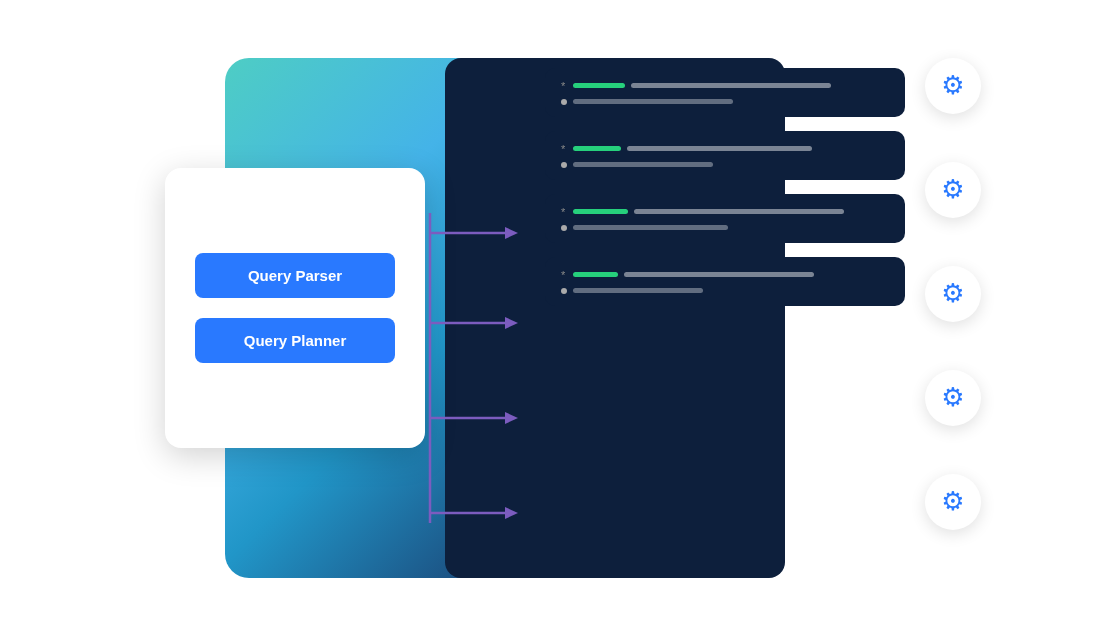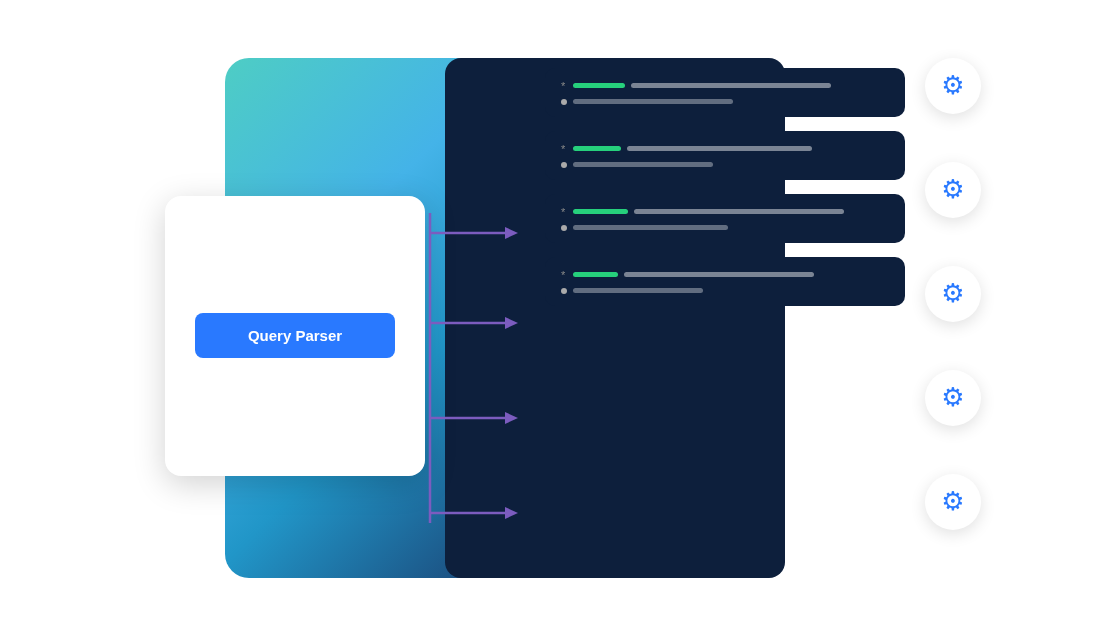--- a/index.html
+++ b/index.html
@@ -43,21 +43,20 @@
       background: #ffffff;
       border-radius: 16px;
       z-index: 10;
       display: flex;
       flex-direction: column;
       align-items: center;
       justify-content: center;
       gap: 20px;
       box-shadow: 0 8px 32px rgba(0,0,0,0.18);
       padding: 24px;
-      margin-top: 28px;
     }
 
     .query-btn {
       width: 200px;
       padding: 14px 20px;
       background: #2979ff;
       color: #ffffff;
       border: none;
       border-radius: 8px;
       font-size: 15px;
@@ -178,20 +177,21 @@
 <body>
 
 <div class="scene">
 
   <div class="bg-card"></div>
 
   <div class="dark-panel"></div>
 
   <div class="white-card">
     <button class="query-btn">Query Parser</button>
+    <button class="query-btn">Query Planner</button>
   </div>
 
   <svg class="arrows-svg" width="200" height="380" style="position:absolute; left:285px; top:155px; z-index:15;">
 
     <line x1="40" y1="30" x2="40" y2="340" stroke="#7c5cbf" stroke-width="2.5"></line>
 
     <line x1="40" y1="50" x2="115" y2="50" stroke="#7c5cbf" stroke-width="2.5"></line>
     <polygon points="115,44 128,50 115,56" fill="#7c5cbf"></polygon>
 
     <line x1="40" y1="140" x2="115" y2="140" stroke="#7c5cbf" stroke-width="2.5"></line>

